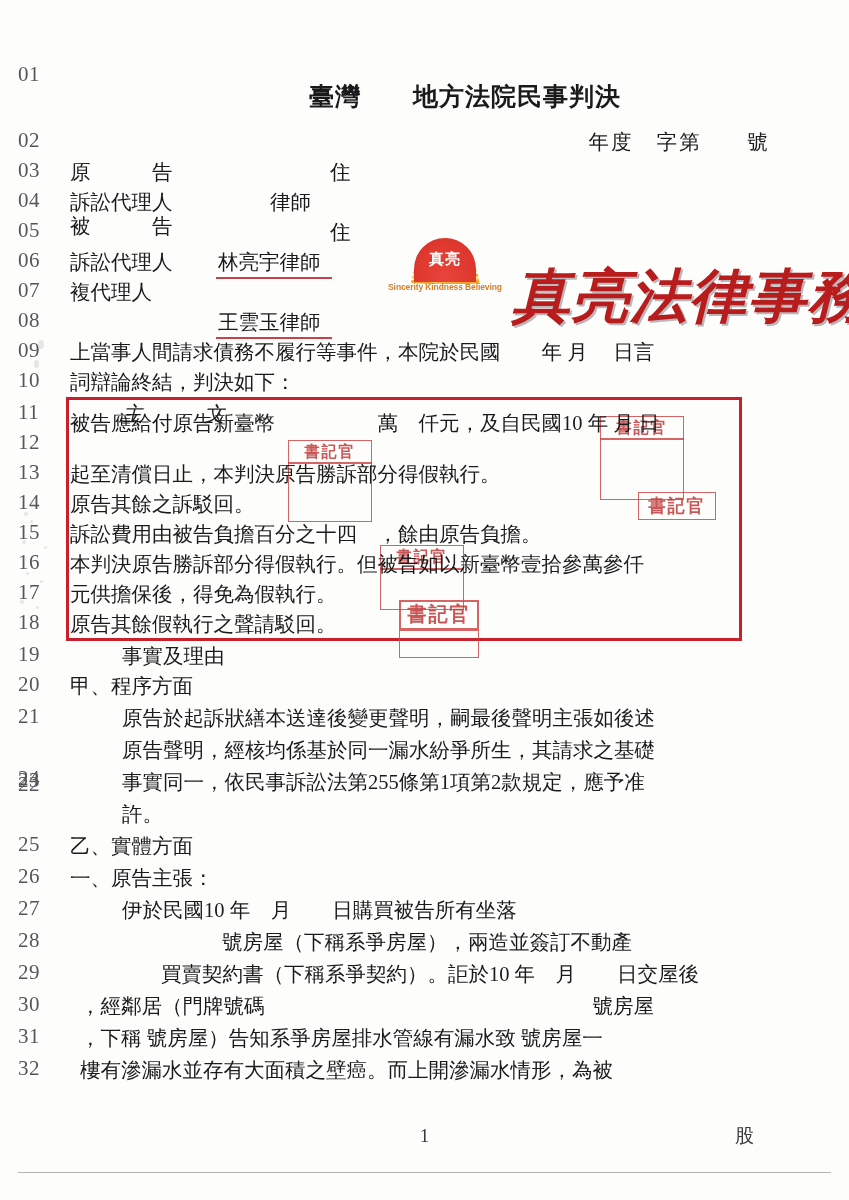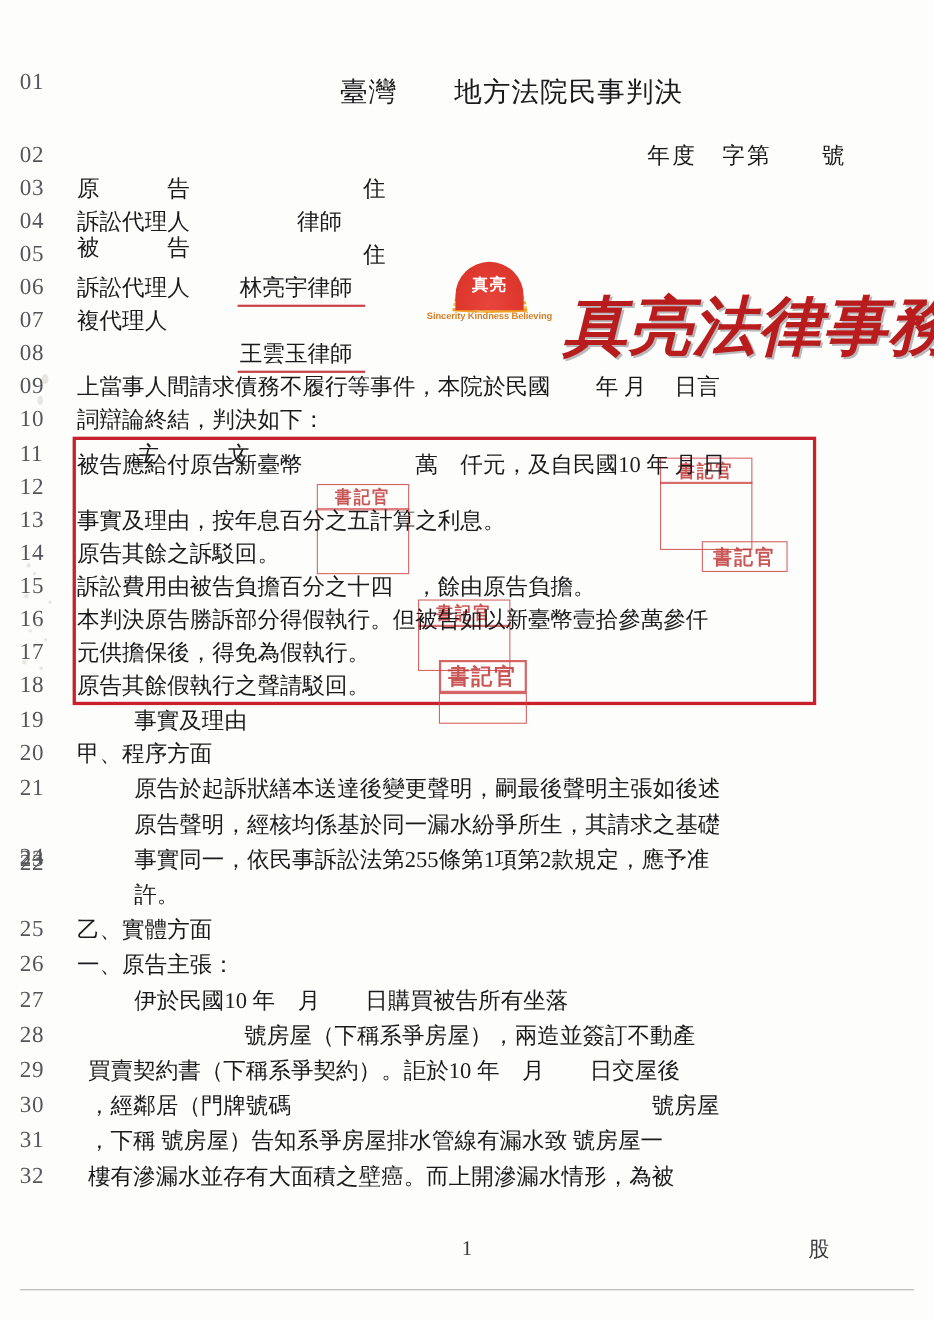--- a/index.html
+++ b/index.html
@@ -307,21 +307,21 @@
       <div class="dome">
         <div class="dome-txt">真亮</div>
       </div>
       <div class="tagline">Sincerity Kindness Believing</div>
     </div>
     <div class="firm-cn">真亮法律事務所</div>
   </div>
 
   <div class="doc">
 
-    <div class="tline big c" style="top:10px; width:560px; left:115px;">臺灣　　地方法院民事判決</div>
+    <div class="tline big c" style="top:22px; width:560px; left:115px;font-weight:bold;">臺灣　　地方法院民事判決</div>
 
     <div class="tline wide r" style="top:70px;">年度　字第　　號</div>
 
     <div class="tline" style="top:100px;">原　　　告</div>
     <div class="tline" style="top:100px; left:260px;">住</div>
 
     <div class="tline" style="top:130px;">訴訟代理人</div>
     <div class="tline" style="top:130px; left:200px;">律師</div>
 
     <div class="tline" style="top:154px;">被　　　告</div>
@@ -334,39 +334,39 @@
     <div class="tline" style="top:220px;">複代理人</div>
 
     <div class="tline" style="top:250px; left:148px;">王雲玉律師</div>
     <div class="uline" style="left:146px; top:275px; width:116px;"></div>
 
     <div class="tline" style="top:280px;">上當事人間請求債務不履行等事件，本院於民國　　年 月　 日言</div>
     <div class="tline" style="top:310px;">詞辯論終結，判決如下：</div>
 
     <div class="tline" style="top:342px; left:52px;font-style:italic;">主　　　文</div>
     <div class="tline" style="top:351px;">被告應給付原告新臺幣　　　　　萬　仟元，及自民國10 年 月 日</div>
-    <div class="tline" style="top:402px;">事實及理由，按年息百分之五計算之利息。</div>
+    <div class="tline" style="top:402px;">起至清償日止，本判決原告勝訴部分得假執行。</div>
     <div class="tline" style="top:432px;">原告其餘之訴駁回。</div>
     <div class="tline" style="top:462px;">訴訟費用由被告負擔百分之十四　，餘由原告負擔。</div>
     <div class="tline" style="top:492px;">本判決原告勝訴部分得假執行。但被告如以新臺幣壹拾參萬參仟</div>
     <div class="tline" style="top:522px;">元供擔保後，得免為假執行。</div>
     <div class="tline" style="top:552px;">原告其餘假執行之聲請駁回。</div>
 
     <div class="tline" style="top:584px; left:52px;">事實及理由</div>
     <div class="tline" style="top:614px;">甲、程序方面</div>
     <div class="tline" style="top:646px; left:52px;">原告於起訴狀繕本送達後變更聲明，嗣最後聲明主張如後述</div>
     <div class="tline" style="top:678px; left:52px;">原告聲明，經核均係基於同一漏水紛爭所生，其請求之基礎</div>
     <div class="tline" style="top:710px; left:52px;">事實同一，依民事訴訟法第255條第1項第2款規定，應予准</div>
     <div class="tline" style="top:742px; left:52px;">許。</div>
     <div class="tline" style="top:774px;">乙、實體方面</div>
     <div class="tline" style="top:806px;">一、原告主張：</div>
 
     <div class="tline" style="top:838px; left:52px;">伊於民國10 年　月　　日購買被告所有坐落</div>
     <div class="tline" style="top:870px; left:152px;">號房屋（下稱系爭房屋），兩造並簽訂不動產</div>
-    <div class="tline" style="top:902px; left:10px;">買賣契約書（下稱系爭契約）。詎於10 年　月　　日交屋後</div>
+    <div class="tline" style="top:902px; left:10px;text-align:center;">買賣契約書（下稱系爭契約）。詎於10 年　月　　日交屋後</div>
     <div class="tline" style="top:934px; left:10px;">，經鄰居（門牌號碼　　　　　　　　　　　　　　　　號房屋</div>
     <div class="tline" style="top:966px; left:10px;">，下稱 號房屋）告知系爭房屋排水管線有漏水致 號房屋一</div>
     <div class="tline" style="top:998px; left:10px;">樓有滲漏水並存有大面積之壁癌。而上開滲漏水情形，為被</div>
   </div>
 
   <div class="footer-page">1</div>
   <div class="footer-side">股</div>
   <div class="footer-rule"></div>
 
   <div class="speckle" style="left:38px;  top:340px; width:6px;  height:9px;"></div>

